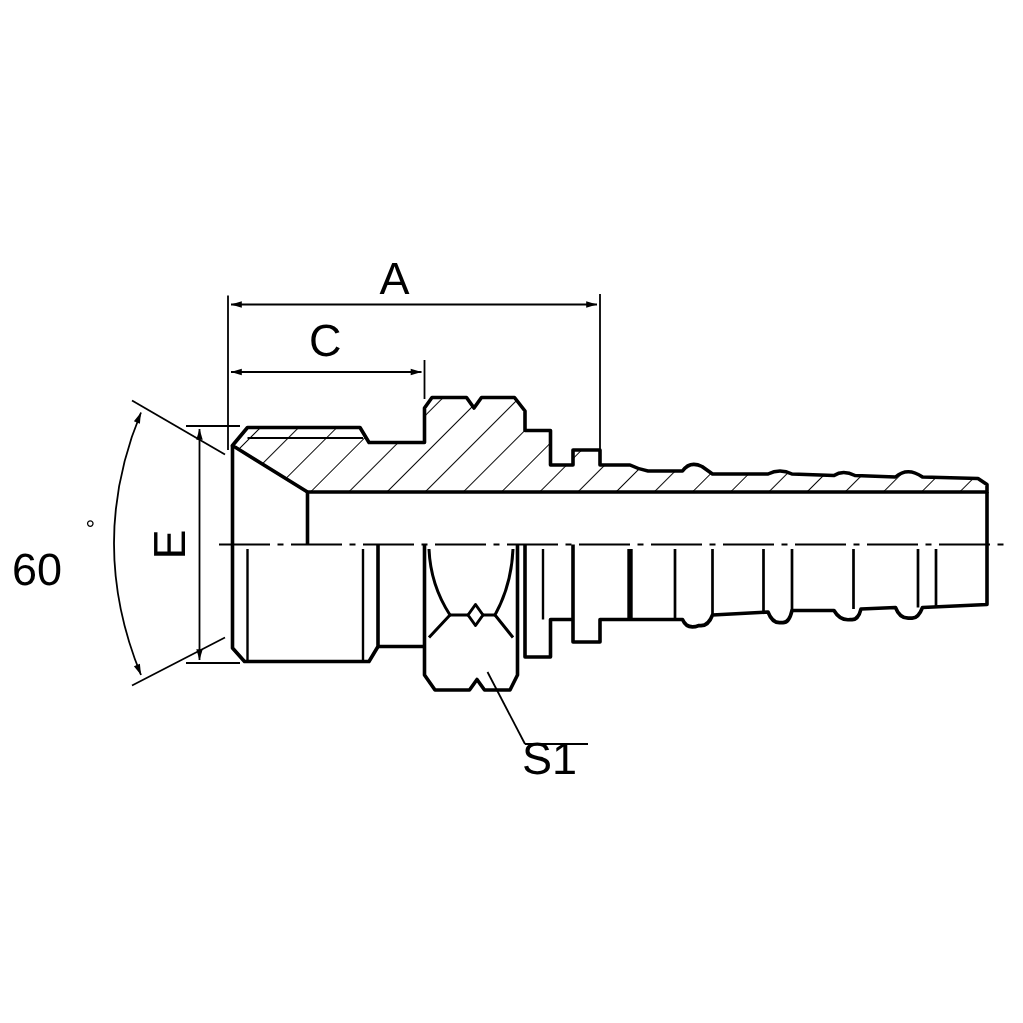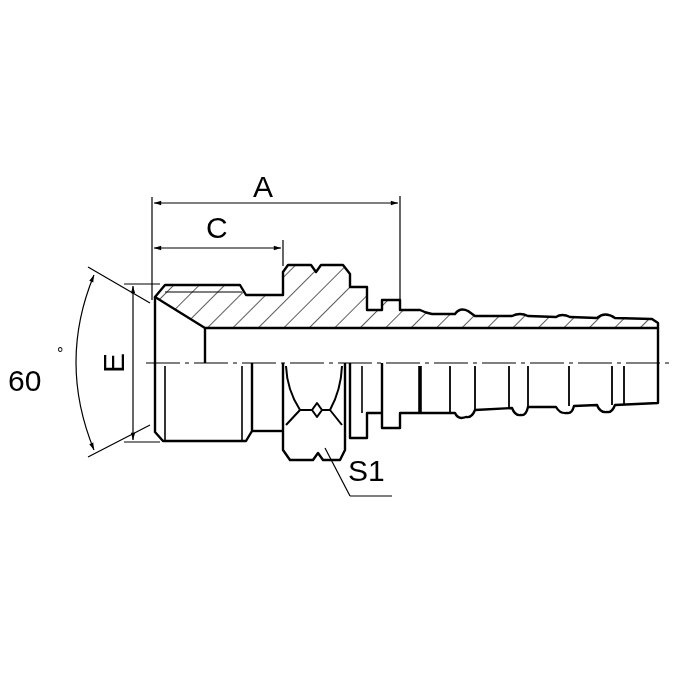--- a/index.html
+++ b/index.html
@@ -11,21 +11,21 @@
     font-family: "Liberation Sans", "DejaVu Sans", sans-serif;
     color: #000;
     line-height: 1;
     white-space: nowrap;
   }
   .lbl-a { left: 253px; top: 172px; font-size: 30px; }
   .lbl-c { left: 206px; top: 213px; font-size: 30px; }
   .lbl-angle { left: 8px; top: 350px; font-size: 30px; margin-top: 16px; }
   .lbl-deg { left: 57px; top: 346px; font-size: 16px; }
   .lbl-e { left: 104px; top: 348px; font-size: 30px; transform: rotate(-90deg); transform-origin: 50% 50%; }
-  .lbl-s1 { left: 348px; top: 456px; font-size: 30px; }
+  .lbl-s1 { left: 348px; top: 492px; font-size: 30px; }
 </style>
 </head>
 <body>
 
 <div class="canvas">
   <svg width="682" height="682" viewBox="0 0 682 682">
     <defs>
       <pattern id="hatch" patternUnits="userSpaceOnUse" width="18" height="18" patternTransform="rotate(45)">
         <line x1="0" y1="0" x2="0" y2="18" stroke="#000" stroke-width="1.3"></line>
       </pattern>

